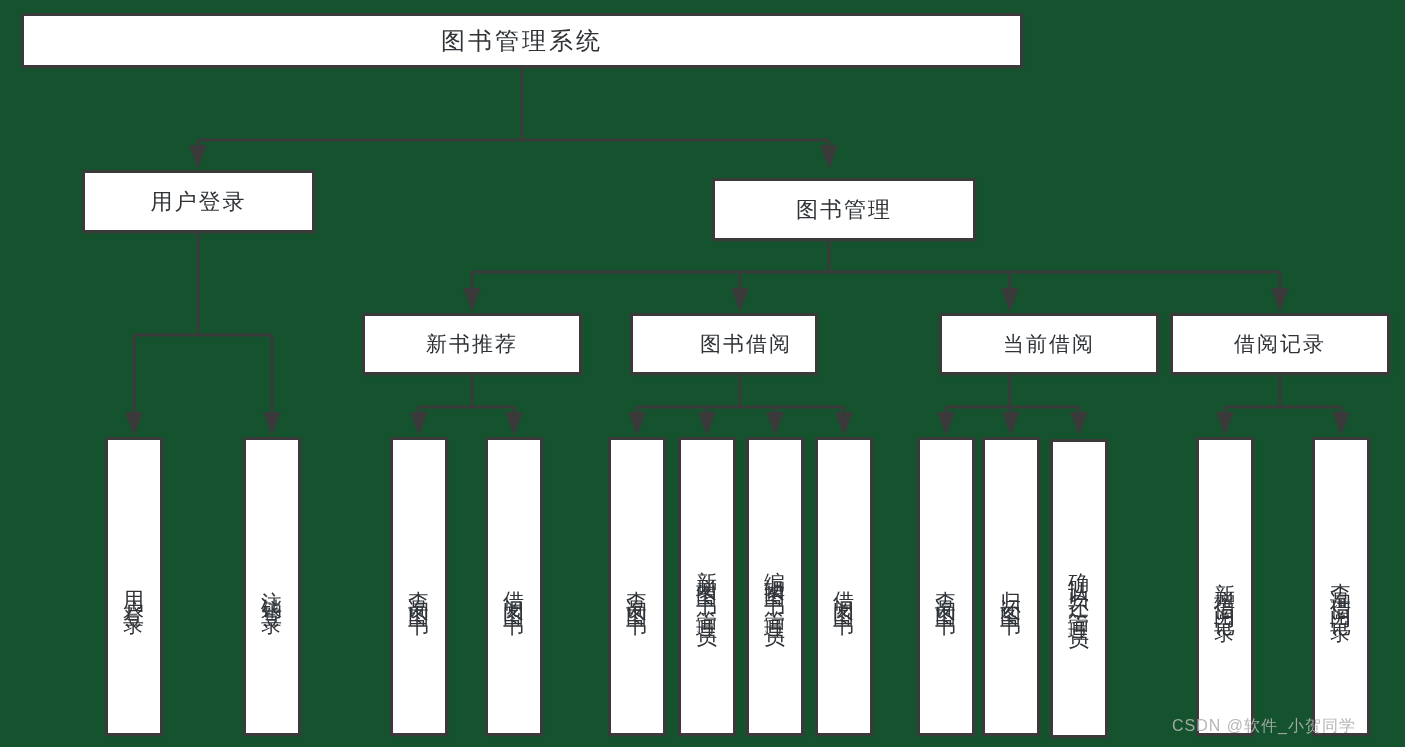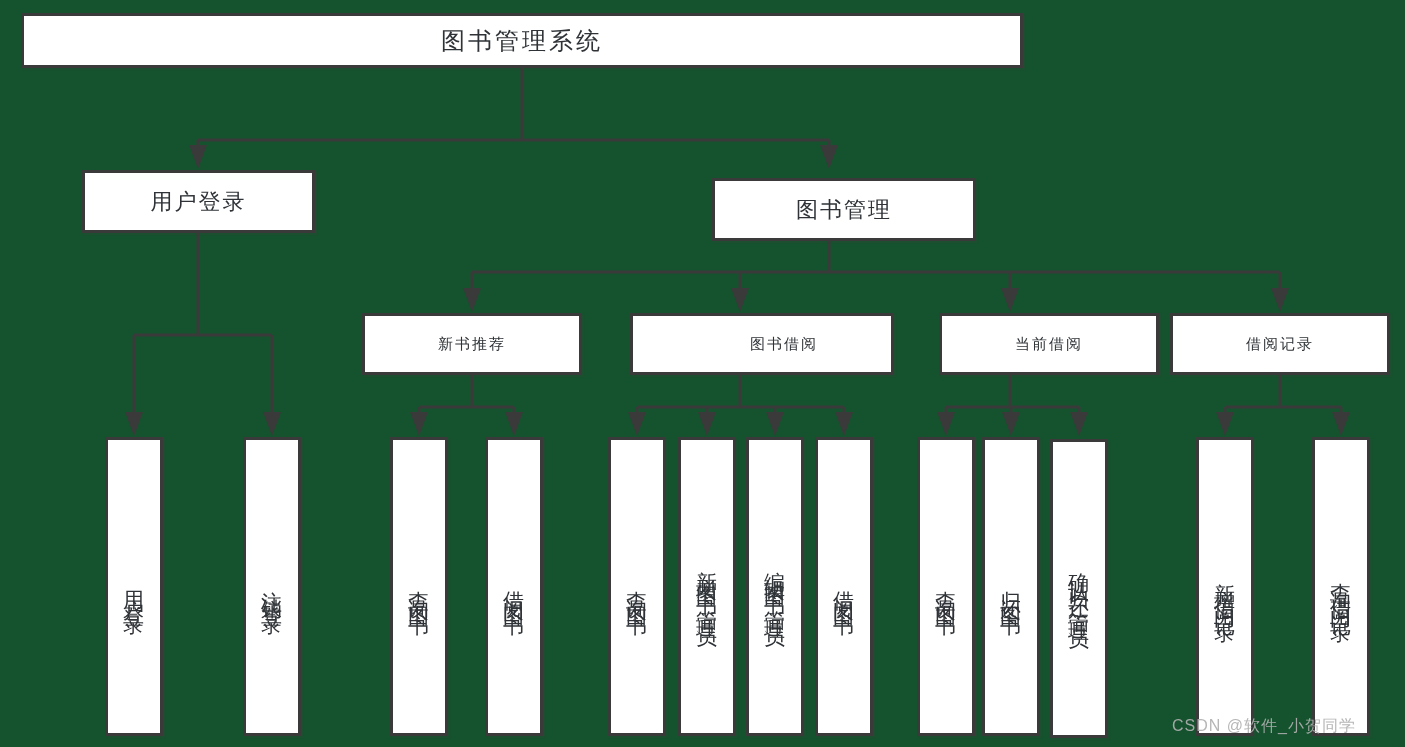--- a/index.html
+++ b/index.html
@@ -30,21 +30,21 @@
     border: 3px solid #3a3a3a;
     box-shadow: 2px 2px 1px rgba(60,60,60,0.18);
     display: flex;
     align-items: center;
     justify-content: center;
     color: #2f3337;
     z-index: 2;
   }
   .node.root  { font-size: 24px; letter-spacing: 3px; }
   .node.h2    { font-size: 22px; letter-spacing: 2px; }
-  .node.h3    { font-size: 15px; letter-spacing: 2px; }
+  .node.h3    { font-size: 21px; letter-spacing: 2px; }
   .node.vert  {
     writing-mode: vertical-rl;
     text-orientation: mixed;
     font-size: 21px;
     letter-spacing: 8px;
     line-height: 1;
     padding-top: 6px;
   }
   .watermark {
     position: absolute;
@@ -104,21 +104,21 @@
       <polygon points="1341,436 1332,412 1350,412"></polygon>
     </g>
   </svg>
 
   <div class="node root" style="left:21px; top:13px; width:1002px; height:55px;">图书管理系统</div>
 
   <div class="node h2" style="left:82px; top:170px; width:233px; height:63px;">用户登录</div>
   <div class="node h2" style="left:712px; top:178px; width:264px; height:63px;">图书管理</div>
 
   <div class="node h3" style="left:362px; top:313px; width:220px; height:62px;">新书推荐</div>
-  <div class="node h3" style="left:630px; top:313px; width:264px; height:62px;padding-left:44px;">图书借阅</div>
+  <div class="node h3" style="left:630px; top:313px; width:188px; height:62px;padding-left:44px;">图书借阅</div>
   <div class="node h3" style="left:900px; top:313px; width:220px; height:62px;margin-left:39px;">当前借阅</div>
   <div class="node h3" style="left:1170px; top:313px; width:220px; height:62px;">借阅记录</div>
 
   <div class="node vert" style="left:105px; top:437px; width:58px; height:299px;">用户登录</div>
   <div class="node vert" style="left:243px; top:437px; width:58px; height:299px;">注销登录</div>
 
   <div class="node vert" style="left:390px; top:437px; width:58px; height:299px;">查询图书</div>
   <div class="node vert" style="left:485px; top:437px; width:58px; height:299px;">借阅图书</div>
 
   <div class="node vert" style="left:608px; top:437px; width:58px; height:299px;">查询图书</div>

